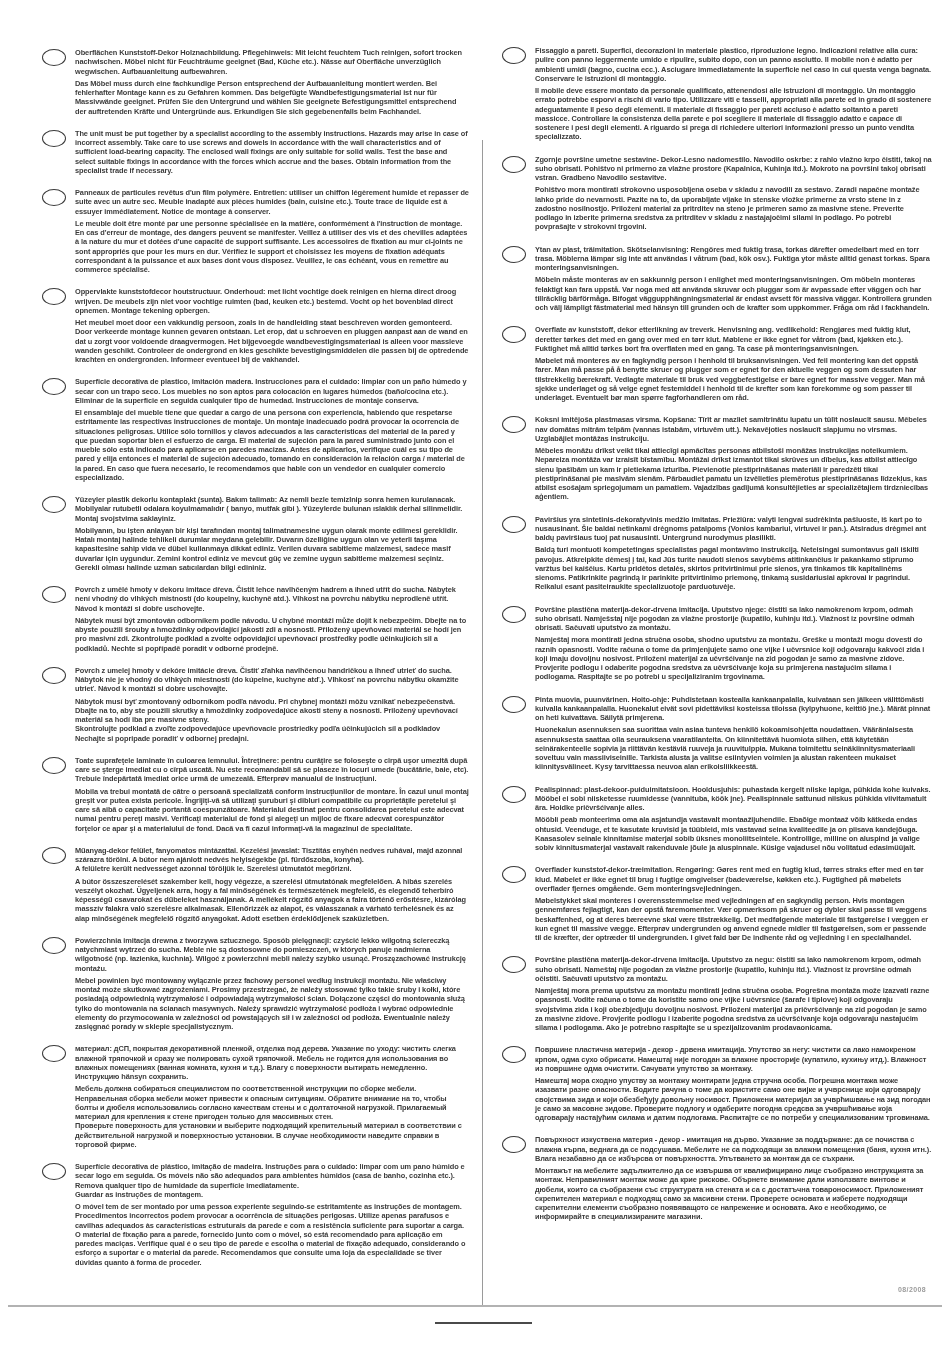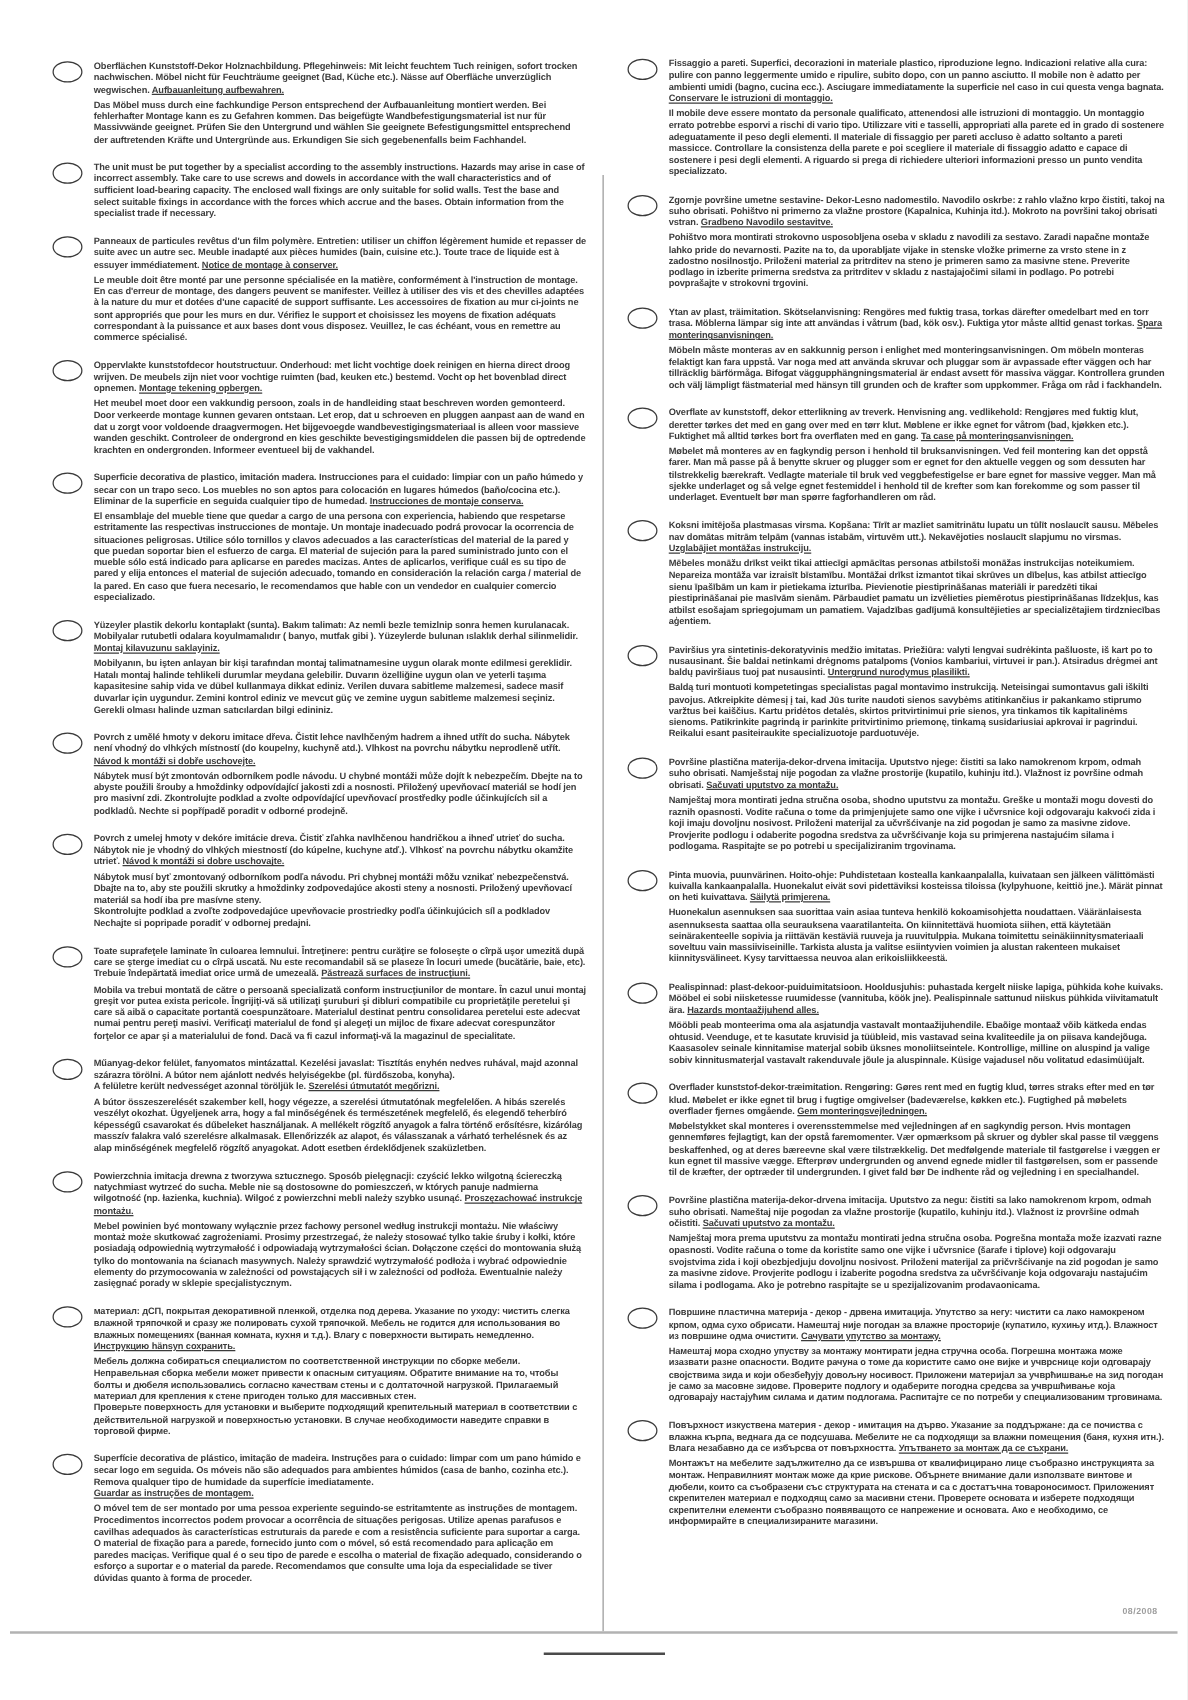--- a/index.html
+++ b/index.html
@@ -7,21 +7,21 @@
         font-family:"Liberation Sans",sans-serif;}
   .col{position:absolute;}
   .col-left{left:75px;top:48px;width:394px;}
   .col-right{left:535px;top:46px;width:397px;}
   .block{position:relative;margin-bottom:13px;}
   .oval{position:absolute;left:-33px;top:1px;width:22px;height:15px;
         border:1.3px solid #3a3a3a;border-radius:50%;background:#fff;}
   .block p{margin:0;font-size:7.4px;line-height:9.25px;font-weight:bold;color:#3c3c3c;
            letter-spacing:-0.08px;white-space:pre-line;text-align:left;}
   p.care{margin-bottom:3px;}
-  .u{text-decoration:underline;}
+  .u{}
   .divider-v{position:absolute;left:482px;top:140px;width:1px;height:1165px;background:#9a9a9a;}
   .footer-rule{position:absolute;left:8px;top:1305px;width:934px;height:2px;background:#b2b2b2;}
   .fold-mark{position:absolute;left:435px;top:1322px;width:97px;height:2px;background:#4a4a4a;}
   .page-code{position:absolute;left:898px;top:1286px;font-size:7px;font-weight:bold;
              color:#9c9c9c;letter-spacing:0.4px;}
 </style>
 </head>
 <body>
 
 <div class="page">
@@ -45,37 +45,37 @@
         <p class="care">Oppervlakte kunststofdecor houtstructuur. Onderhoud: met licht vochtige doek reinigen en hierna direct droog wrijven. De meubels zijn niet voor vochtige ruimten (bad, keuken etc.) bestemd. Vocht op het bovenblad direct opnemen. <span class="u">Montage tekening opbergen.</span></p>
         <p class="assembly">Het meubel moet door een vakkundig persoon, zoals in de handleiding staat beschreven worden gemonteerd. Door verkeerde montage kunnen gevaren ontstaan. Let erop, dat u schroeven en pluggen aanpast aan de wand en dat u zorgt voor voldoende draagvermogen. Het bijgevoegde wandbevestigingsmateriaal is alleen voor massieve wanden geschikt. Controleer de ondergrond en kies geschikte bevestigingsmiddelen die passen bij de optredende krachten en ondergronden. Informeer eventueel bij de vakhandel.</p>
       </div>
       <div class="block">
         <span class="oval"></span>
         <p class="care">Superficie decorativa de plastico, imitación madera. Instrucciones para el cuidado: limpiar con un paño húmedo y secar con un trapo seco. Los muebles no son aptos para colocación en lugares húmedos (baño/cocina etc.). Eliminar de la superficie en seguida cualquier tipo de humedad. <span class="u">Instrucciones de montaje conserva.</span></p>
         <p class="assembly">El ensamblaje del mueble tiene que quedar a cargo de una persona con experiencia, habiendo que respetarse estritamente las respectivas instrucciones de montaje. Un montaje inadecuado podrá provocar la ocorrencia de situaciones peligrosas. Utilice sólo tornillos y clavos adecuados a las características del material de la pared y que puedan soportar bien el esfuerzo de carga. El material de sujeción para la pared suministrado junto con el mueble sólo está indicado para aplicarse en paredes macizas. Antes de aplicarlos, verifique cuál es su tipo de pared y elija entonces el material de sujeción adecuado, tomando en consideración la relación carga / material de la pared.  En caso que fuera necesario, le recomendamos que hable con un vendedor en cualquier comercio especializado.</p>
       </div>
       <div class="block">
         <span class="oval"></span>
-        <p class="care">Yüzeyler plastik dekorlu kontaplakt (sunta). Bakım talimatı: Az nemli bezle temizlnip sonra hemen kurulanacak. Mobilyalar rutubetli odalara koyulmamalıdır ( banyo, mutfak gibi ). Yüzeylerde bulunan ıslaklık derhal silinmelidir. <span class="u">Montaj kilavuzunu saklayiniz.</span></p>
+        <p class="care">Yüzeyler plastik dekorlu kontaplakt (sunta). Bakım talimatı: Az nemli bezle temizlnip sonra hemen kurulanacak. Mobilyalar rutubetli odalara koyulmamalıdır ( banyo, mutfak gibi ). Yüzeylerde bulunan ıslaklık derhal silinmelidir. <span class="u">Montaj svojstvima saklayiniz.</span></p>
         <p class="assembly">Mobilyanın, bu işten anlayan bir kişi tarafından montaj talimatnamesine uygun olarak monte edilmesi gereklidir. Hatalı montaj halinde tehlikeli durumlar meydana gelebilir. Duvarın özelliğine uygun olan ve yeterli taşıma kapasitesine sahip vida ve dübel kullanmaya dikkat ediniz. Verilen duvara sabitleme malzemesi, sadece masif duvarlar için uygundur. Zemini kontrol ediniz ve mevcut güç ve zemine uygun sabitleme malzemesi seçiniz. Gerekli olması halinde uzman satıcılardan bilgi edininiz.</p>
       </div>
       <div class="block">
         <span class="oval"></span>
         <p class="care">Povrch z umělé hmoty v dekoru imitace dřeva. Čistit lehce navlhčeným hadrem a ihned utřít do sucha. Nábytek není vhodný do vlhkých místností (do koupelny, kuchyně atd.). Vlhkost na povrchu nábytku neprodleně utřít. <span class="u">Návod k montáži si dobře uschovejte.</span></p>
         <p class="assembly">Nábytek musí být zmontován odborníkem podle návodu. U chybné montáži může dojít k nebezpečím. Dbejte na to abyste použili šrouby a hmoždinky odpovídající jakosti zdi a nosnosti. Přiložený upevňovací materiál se hodí jen pro masivní zdi. Zkontrolujte podklad a zvolte odpovídající upevňovací prostředky podle účinkujících sil a podkladů. Nechte si popřípadě poradit v odborné prodejně.</p>
       </div>
       <div class="block">
         <span class="oval"></span>
         <p class="care">Povrch z umelej hmoty v dekóre imitácie dreva. Čistiť zľahka navlhčenou handričkou a ihneď utrieť do sucha. Nábytok nie je vhodný do vlhkých miestností (do kúpelne, kuchyne atď.). Vlhkosť na povrchu nábytku okamžite utrieť. <span class="u">Návod k montáži si dobre uschovajte.</span></p>
         <p class="assembly">Nábytok musí byť zmontovaný odborníkom podľa návodu. Pri chybnej montáži môžu vznikať nebezpečenstvá. Dbajte na to, aby ste použili skrutky a hmoždinky zodpovedajúce akosti steny a nosnosti. Priložený upevňovací materiál sa hodí iba pre masívne steny.
 Skontrolujte podklad a zvoľte zodpovedajúce upevňovacie prostriedky podľa účinkujúcich síl a podkladov Nechajte si popripade poradiť v odbornej predajni.</p>
       </div>
       <div class="block">
         <span class="oval"></span>
-        <p class="care">Toate suprafeţele laminate în culoarea lemnului. Întreţinere: pentru curăţire se foloseşte o cîrpă uşor umezită după care se şterge imediat cu o cîrpă uscată. Nu este recomandabil să se plaseze în locuri umede (bucătărie, baie, etc). Trebuie îndepărtată imediat orice urmă de umezeală. <span class="u">Păstrează surfaces de instrucţiuni.</span></p>
+        <p class="care">Toate suprafeţele laminate în culoarea lemnului. Întreţinere: pentru curăţire se foloseşte o cîrpă uşor umezită după care se şterge imediat cu o cîrpă uscată. Nu este recomandabil să se plaseze în locuri umede (bucătărie, baie, etc). Trebuie îndepărtată imediat orice urmă de umezeală. <span class="u">Efterprøv manualul de instrucţiuni.</span></p>
         <p class="assembly">Mobila va trebui montată de către o persoană specializată conform instrucţiunilor de montare. În cazul unui montaj greşit vor putea exista pericole. Îngrijiţi-vă să utilizaţi şuruburi şi dibluri compatibile cu proprietăţile peretelui şi care să aibă o capacitate portantă coespunzătoare. Materialul destinat pentru consolidarea peretelui este adecvat numai pentru pereţi masivi. Verificaţi materialul de fond şi alegeţi un mijloc de fixare adecvat corespunzător forţelor ce apar şi a materialului de fond. Dacă va fi cazul informaţi-vă la magazinul de specialitate.</p>
       </div>
       <div class="block">
         <span class="oval"></span>
         <p class="care">Műanyag-dekor felület, fanyomatos mintázattal. Kezelési javaslat: Tisztítás enyhén nedves ruhával, majd azonnal szárazra törölni. A bútor nem  ajánlott nedvés helyiségekbe (pl. fürdőszoba, konyha).
 A felületre került nedvességet azonnal töröljük le. <span class="u">Szerelési útmutatót megőrizni.</span></p>
         <p class="assembly">A bútor összeszerelését szakember kell, hogy végezze, a szerelési útmutatónak megfelelően. A hibás szerelés veszélyt okozhat. Ügyeljenek arra, hogy a fal minőségének és természetének megfelelő, és elegendő teherbíró képességű csavarokat és dűbeleket használjanak. A mellékelt rögzítő anyagok a falra történő erősítésre, kizárólag masszív falakra való szerelésre alkalmasak. Ellenőrizzék az alapot, és válasszanak a várható terhelésnek és az alap minőségének megfelelő rögzítő anyagokat. Adott esetben érdeklődjenek szaküzletben.</p>
       </div>
       <div class="block">
         <span class="oval"></span>
@@ -131,21 +131,21 @@
         <p class="care">Površine plastična materija-dekor-drvena imitacija. Uputstvo njege: čistiti sa lako namokrenom krpom, odmah suho obrisati. Namješstaj nije pogodan za vlažne prostorije (kupatilo, kuhinju itd.). Vlažnost iz površine odmah obrisati. <span class="u">Sačuvati uputstvo za montažu.</span></p>
         <p class="assembly">Namještaj mora montirati jedna stručna osoba, shodno uputstvu za montažu. Greške u montaži mogu dovesti do raznih opasnosti. Vodite računa o tome da primjenjujete samo one vijke i učvrsnice koji odgovaraju kakvoći zida i koji imaju dovoljnu nosivost. Priloženi materijal za učvršćivanje na zid pogodan je samo za masivne zidove. Provjerite podlogu i odaberite pogodna sredstva za učvršćivanje koja su primjerena nastajućim silama i podlogama. Raspitajte se po potrebi u specijaliziranim trgovinama.</p>
       </div>
       <div class="block">
         <span class="oval"></span>
         <p class="care">Pinta muovia, puunvärinen. Hoito-ohje: Puhdistetaan kostealla kankaanpalalla, kuivataan sen jälkeen välittömästi kuivalla kankaanpalalla. Huonekalut eivät sovi pidettäviksi kosteissa tiloissa (kylpyhuone, keittiö jne.). Märät pinnat on heti kuivattava. <span class="u">Säilytä primjerena.</span></p>
         <p class="assembly">Huonekalun asennuksen saa suorittaa vain asiaa tunteva henkilö kokoamisohjetta noudattaen. Vääränlaisesta asennuksesta saattaa olla seurauksena vaaratilanteita.  On kiinnitettävä huomiota siihen, että käytetään seinärakenteelle sopivia ja riittävän kestäviä ruuveja ja ruuvitulppia. Mukana toimitettu seinäkiinnitysmateriaali soveltuu vain massiiviseinille. Tarkista alusta ja valitse esiintyvien voimien ja alustan rakenteen mukaiset kiinnitysvälineet. Kysy tarvittaessa neuvoa alan erikoisliikkeestä.</p>
       </div>
       <div class="block">
         <span class="oval"></span>
-        <p class="care">Pealispinnad: plast-dekoor-puiduimitatsioon. Hooldusjuhis: puhastada kergelt niiske lapiga, pühkida kohe kuivaks. Mööbel ei sobi niisketesse ruumidesse (vannituba, köök jne). Pealispinnale sattunud niiskus pühkida viivitamatult ära. <span class="u">Hazards montaažijuhend alles.</span></p>
+        <p class="care">Pealispinnad: plast-dekoor-puiduimitatsioon. Hooldusjuhis: puhastada kergelt niiske lapiga, pühkida kohe kuivaks. Mööbel ei sobi niisketesse ruumidesse (vannituba, köök jne). Pealispinnale sattunud niiskus pühkida viivitamatult ära. <span class="u">Hoidke pričvršćivanje alles.</span></p>
         <p class="assembly">Mööbli peab monteerima oma ala asjatundja vastavalt montaažijuhendile. Ebaõige montaaž võib kätkeda endas ohtusid. Veenduge, et te kasutate kruvisid ja tüübleid, mis vastavad seina kvaliteedile ja on piisava kandejõuga. Kaasasolev seinale kinnitamise materjal sobib üksnes monoliitseintele. Kontrollige, milline on aluspind ja valige sobiv kinnitusmaterjal vastavalt rakenduvale jõule ja aluspinnale. Küsige vajadusel nõu volitatud edasimüüjalt.</p>
       </div>
       <div class="block">
         <span class="oval"></span>
         <p class="care">Overflader kunststof-dekor-træimitation. Rengøring: Gøres rent med en fugtig klud, tørres straks efter med en tør klud. Møbelet er ikke egnet til brug i fugtige omgivelser (badeværelse, køkken etc.). Fugtighed på møbelets overflader fjernes omgående. <span class="u">Gem monteringsvejledningen.</span></p>
         <p class="assembly">Møbelstykket skal monteres i overensstemmelse med vejledningen af en sagkyndig person. Hvis montagen gennemføres fejlagtigt, kan der opstå faremomenter. Vær opmærksom på skruer og dybler skal passe til væggens beskaffenhed, og at deres bæreevne skal være tilstrækkelig. Det medfølgende materiale til fastgørelse i væggen er kun egnet til massive vægge. Efterprøv undergrunden og anvend egnede midler til fastgørelsen, som er passende til de kræfter, der optræder til undergrunden. I givet fald bør De indhente råd og vejledning i en specialhandel.</p>
       </div>
       <div class="block">
         <span class="oval"></span>
         <p class="care">Površine plastična materija-dekor-drvena imitacija. Uputstvo za negu: čistiti sa lako namokrenom krpom, odmah suho obrisati. Nameštaj nije pogodan za vlažne prostorije (kupatilo, kuhinju itd.). Vlažnost iz provršine odmah očistiti. <span class="u">Sačuvati uputstvo za montažu.</span></p>

